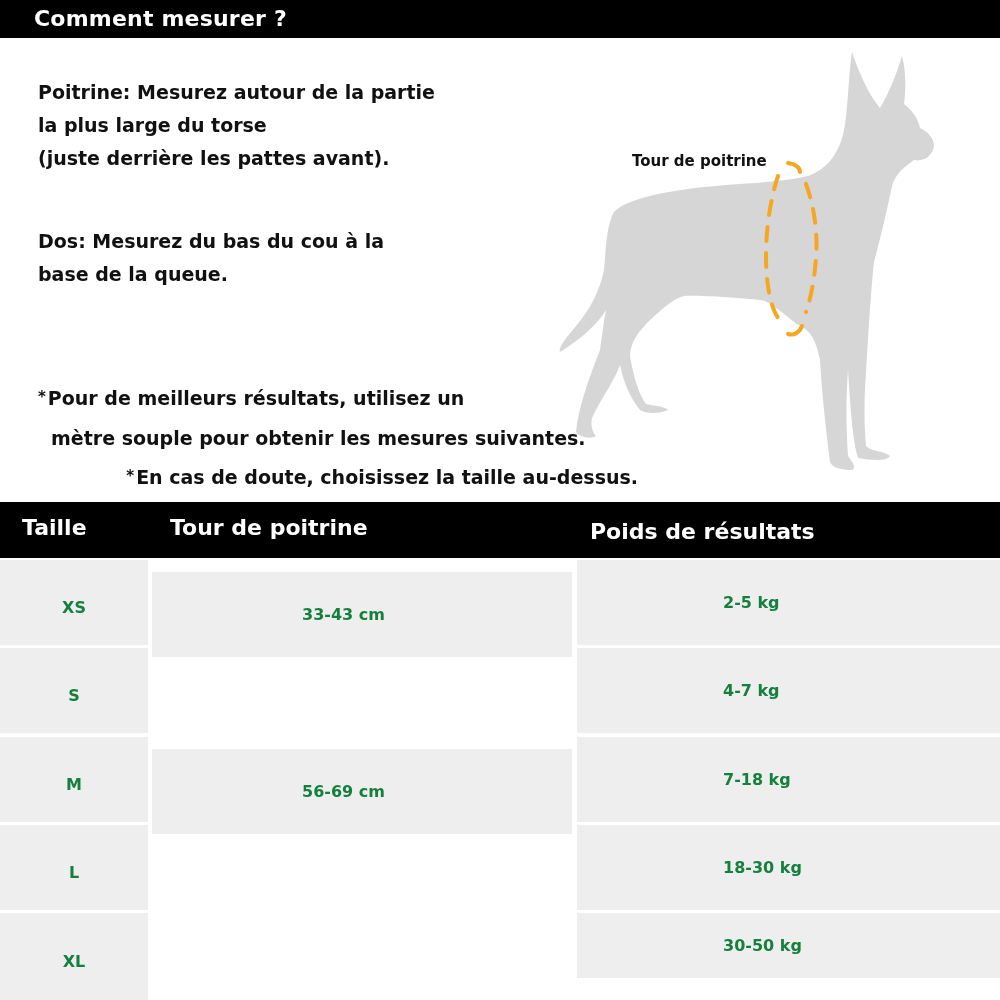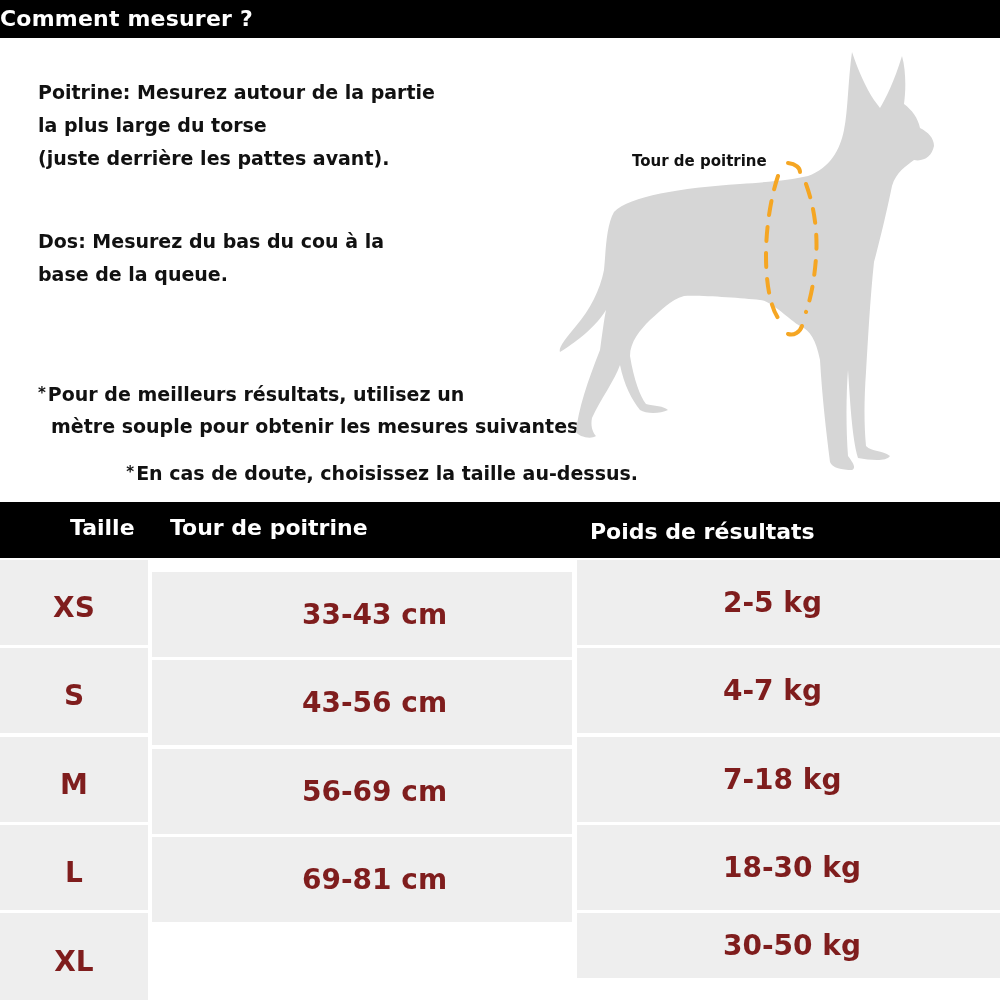--- a/index.html
+++ b/index.html
@@ -2,52 +2,52 @@
 <html><head>
 <meta charset="utf-8">
 <style>
   * { margin: 0; padding: 0; box-sizing: border-box; }
   html, body { width: 1000px; height: 1000px; background: #ffffff; overflow: hidden; }
   body { font-family: "DejaVu Sans", sans-serif; color: #111; position: relative; }
 
   .top-bar {
     position: absolute; left: 0; top: 0; width: 1000px; height: 38px;
     background: #000; color: #fff;
-    font-weight: bold; font-size: 22px; line-height: 38px; 
+    font-weight: bold; font-size: 22px; line-height: 38px; padding-left: 34px;
     letter-spacing: 0.2px;
   }
 
   .instructions { position: absolute; left: 38px; top: 76px; font-weight: bold; font-size: 19px; line-height: 33px; color: #111; }
   .para { white-space: pre-line; }
   .para-chest { position: absolute; left: 0; top: 0; width: 460px; }
   .para-back  { position: absolute; left: 0; top: 149px; width: 420px; }
-  .note { position: absolute; left: 38px; font-weight: bold; font-size: 19px; line-height: 32px; color: #111; }
+  .note { position: absolute; left: 38px; font-weight: bold; font-size: 19px; line-height: 40px; color: #111; }
   .note .star { font-size: 15px; vertical-align: 3px; margin-right: 2px; }
   .note-1 { top: 377px; width: 600px; }
   .note-1 .cont { display: block; padding-left: 13px; }
   .note-2 { top: 456px; width: 600px; text-align: right; }
 
   .dog-figure { position: absolute; left: 550px; top: 40px; width: 450px; height: 460px; }
   .dog-label { position: absolute; left: 632px; top: 152px; font-weight: bold; font-size: 15px; color: #111; }
 
   .table-header {
     position: absolute; left: 0; top: 502px; width: 1000px; height: 56px;
     background: #000; color: #fff; font-weight: bold; font-size: 22px;
   }
   .th { position: absolute; top: 0; height: 56px; line-height: 56px; }
-  .th-size { left: 22px; line-height: 52px; margin-left: 48px; }
+  .th-size { left: 22px; line-height: 52px; }
   .th-chest { left: 170px; line-height: 52px; }
   .th-weight { left: 590px; line-height: 60px; }
 
   .table-body { position: absolute; left: 0; top: 558px; width: 1000px; height: 442px; background: #fff; }
   .tr { position: absolute; left: 0; width: 1000px; height: 85px; }
   .td {
     position: absolute; top: 0; height: 85px; background: #eeeeee;
     display: flex; align-items: center; justify-content: center;
-    font-weight: bold; font-size: 28px; color: #7f1d1d;
+    font-weight: bold; font-size: 16px; color: #15803d;
   }
   .td-size { left: 0; width: 148px; padding-top: 10px; }
   .td-chest { left: 152px; width: 420px; justify-content: flex-start; padding-left: 150px; margin-top: 12px; }
   .td-weight { left: 577px; width: 423px; justify-content: flex-start; padding-left: 146px; }
 </style>
 </head>
 <body>
 
 <div class="top-bar">
   <span>Comment mesurer ?</span>
@@ -130,30 +130,28 @@
 </div>
 
 <div class="table-body">
   <div class="tr" style="top:2px">
     <div class="td td-size">XS</div>
     <div class="td td-chest">33-43 cm</div>
     <div class="td td-weight">2-5 kg</div>
   </div>
   <div class="tr" style="top:90px">
     <div class="td td-size">S</div>
-    <div class="td td-chest">43-56 cm</div>
     <div class="td td-weight">4-7 kg</div>
   </div>
   <div class="tr" style="top:179px">
     <div class="td td-size">M</div>
     <div class="td td-chest">56-69 cm</div>
     <div class="td td-weight">7-18 kg</div>
   </div>
   <div class="tr" style="top:267px">
     <div class="td td-size">L</div>
-    <div class="td td-chest">69-81 cm</div>
     <div class="td td-weight">18-30 kg</div>
   </div>
   <div class="tr" style="top:355px; height:87px">
     <div class="td td-size" style="height:87px">XL</div>
     <div class="td td-weight" style="height:65px">30-50 kg</div>
   </div>
 </div>
 
 </body></html>

